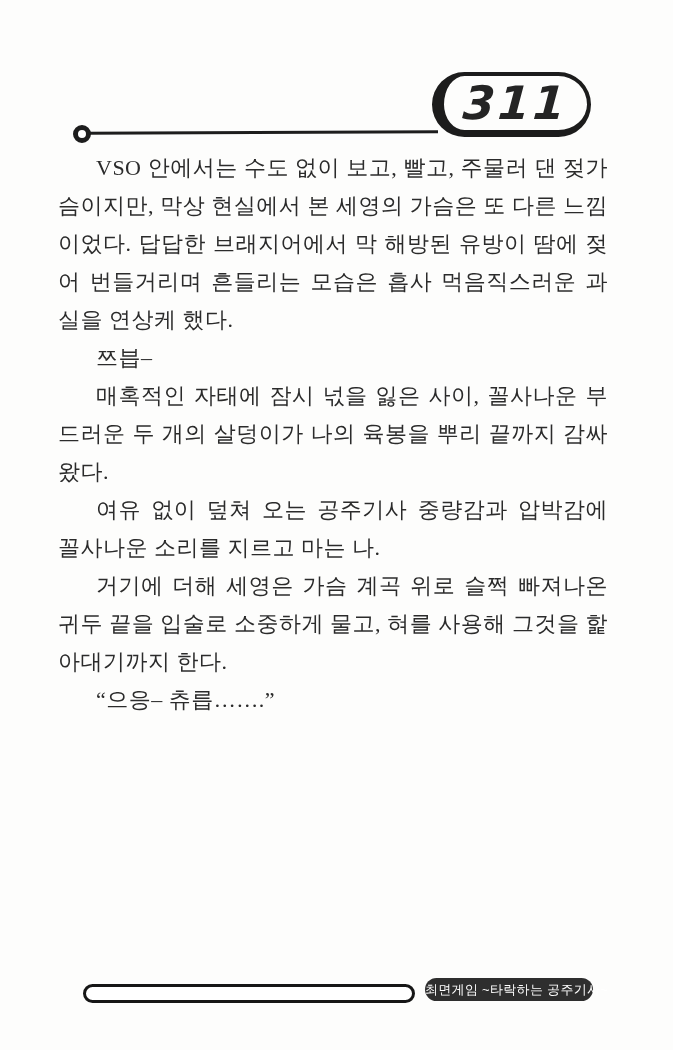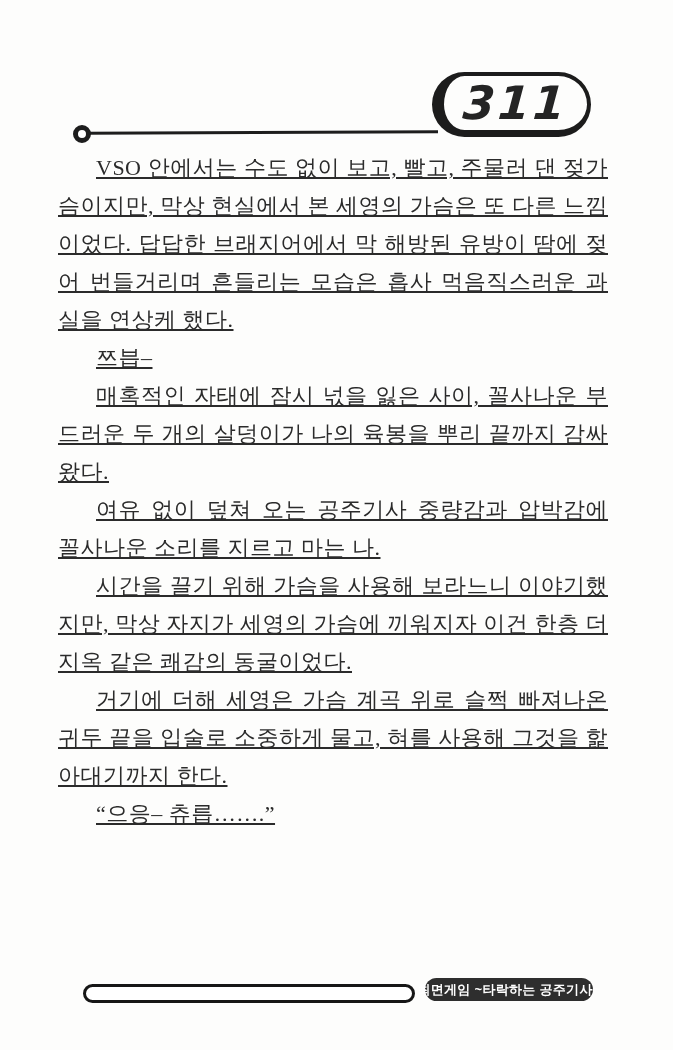--- a/index.html
+++ b/index.html
@@ -65,21 +65,20 @@
   
   .text-block {
     position: absolute;
     left: 58px;
     top: 149px;
     width: 550px;
     font-size: 22px;
     line-height: 38px;
     text-align: justify;
     letter-spacing: 0.5px;
-    text-decoration: underline;
   }
   .text-block p {
     margin: 0;
     text-indent: 38px;
   }
   .text-block p.spaced {
     margin: 27px 0 40px 0;
   }
 
   
@@ -97,46 +96,44 @@
     position: absolute;
     left: 425px;
     top: 978px;
     width: 168px;
     height: 23px;
     background: #2e2e2e;
     border-radius: 12px;
     box-sizing: border-box;
     display: flex;
     align-items: center;
-    justify-content: center;
     color: #ffffff;
     font-family: "Liberation Sans", "DejaVu Sans", sans-serif;
     font-size: 13px;
-    font-weight: bold;
+    font-weight: normal;
     letter-spacing: 0.3px;
     white-space: nowrap;
   }
 </style>
 </head>
 <body>
 
 <div class="page">
 
   <div class="header-ring"></div>
   <div class="header-rule"></div>
   <div class="page-pill">
     <span class="num">311</span>
   </div>
 
   <main class="text-block" id="paragraphs">
       <p>VSO 안에서는 수도 없이 보고, 빨고, 주물러 댄 젖가슴이지만, 막상 현실에서 본 세영의 가슴은 또 다른 느낌이었다. 답답한 브래지어에서 막 해방된 유방이 땀에 젖어 번들거리며 흔들리는 모습은 흡사 먹음직스러운 과실을 연상케 했다.</p>
       <p>쯔븝–</p>
       <p>매혹적인 자태에 잠시 넋을 잃은 사이, 꼴사나운 부드러운 두 개의 살덩이가 나의 육봉을 뿌리 끝까지 감싸 왔다.</p>
       <p>여유 없이 덮쳐 오는 공주기사 중량감과 압박감에 꼴사나운 소리를 지르고 마는 나.</p>
-      <p>시간을 끌기 위해 가슴을 사용해 보라느니 이야기했지만, 막상 자지가 세영의 가슴에 끼워지자 이건 한층 더 지옥 같은 쾌감의 동굴이었다.</p>
       <p>거기에 더해 세영은 가슴 계곡 위로 슬쩍 빠져나온 귀두 끝을 입술로 소중하게 물고, 혀를 사용해 그것을 핥아대기까지 한다.</p>
       <p>“으응– 츄릅…….”</p>
     </main>
 
   <div class="footer-capsule"></div>
   <div class="footer-badge">
     <span>최면게임 ~타락하는 공주기사~</span>
   </div>
 
 </div>

